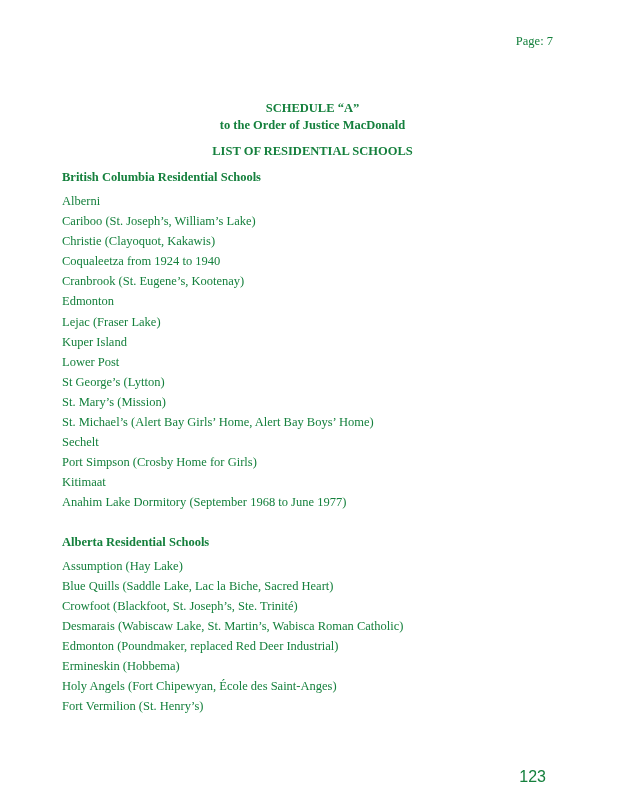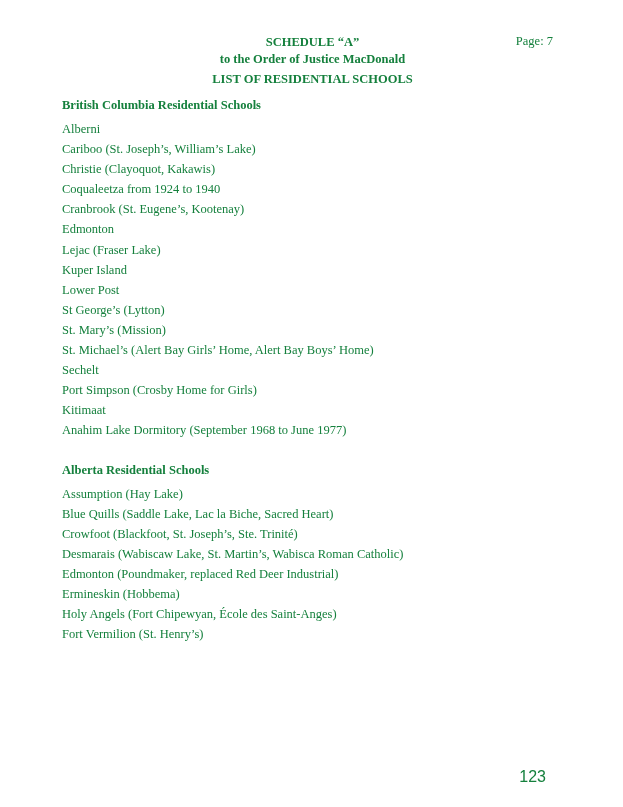--- a/index.html
+++ b/index.html
@@ -21,29 +21,29 @@
     position: absolute;
     top: 34px;
     right: 70px;
     font-size: 12.5px;
     white-space: nowrap;
   }
   .doc {
     padding: 0 60px 0 62px;
   }
   .title-block {
-    padding-top: 34px;
+    padding-top: 100px;
     text-align: center;
     font-weight: bold;
   }
   .title-line {
     line-height: 17px;
   }
   .title-line.gap-above {
-    margin-top: 3px;
+    margin-top: 9px;
   }
   .section-heading {
     font-weight: bold;
     line-height: 20px;
   }
   .section-bc .section-heading {
     margin-top: 7px;
   }
   .section-ab .section-heading {
     margin-top: 19px;

